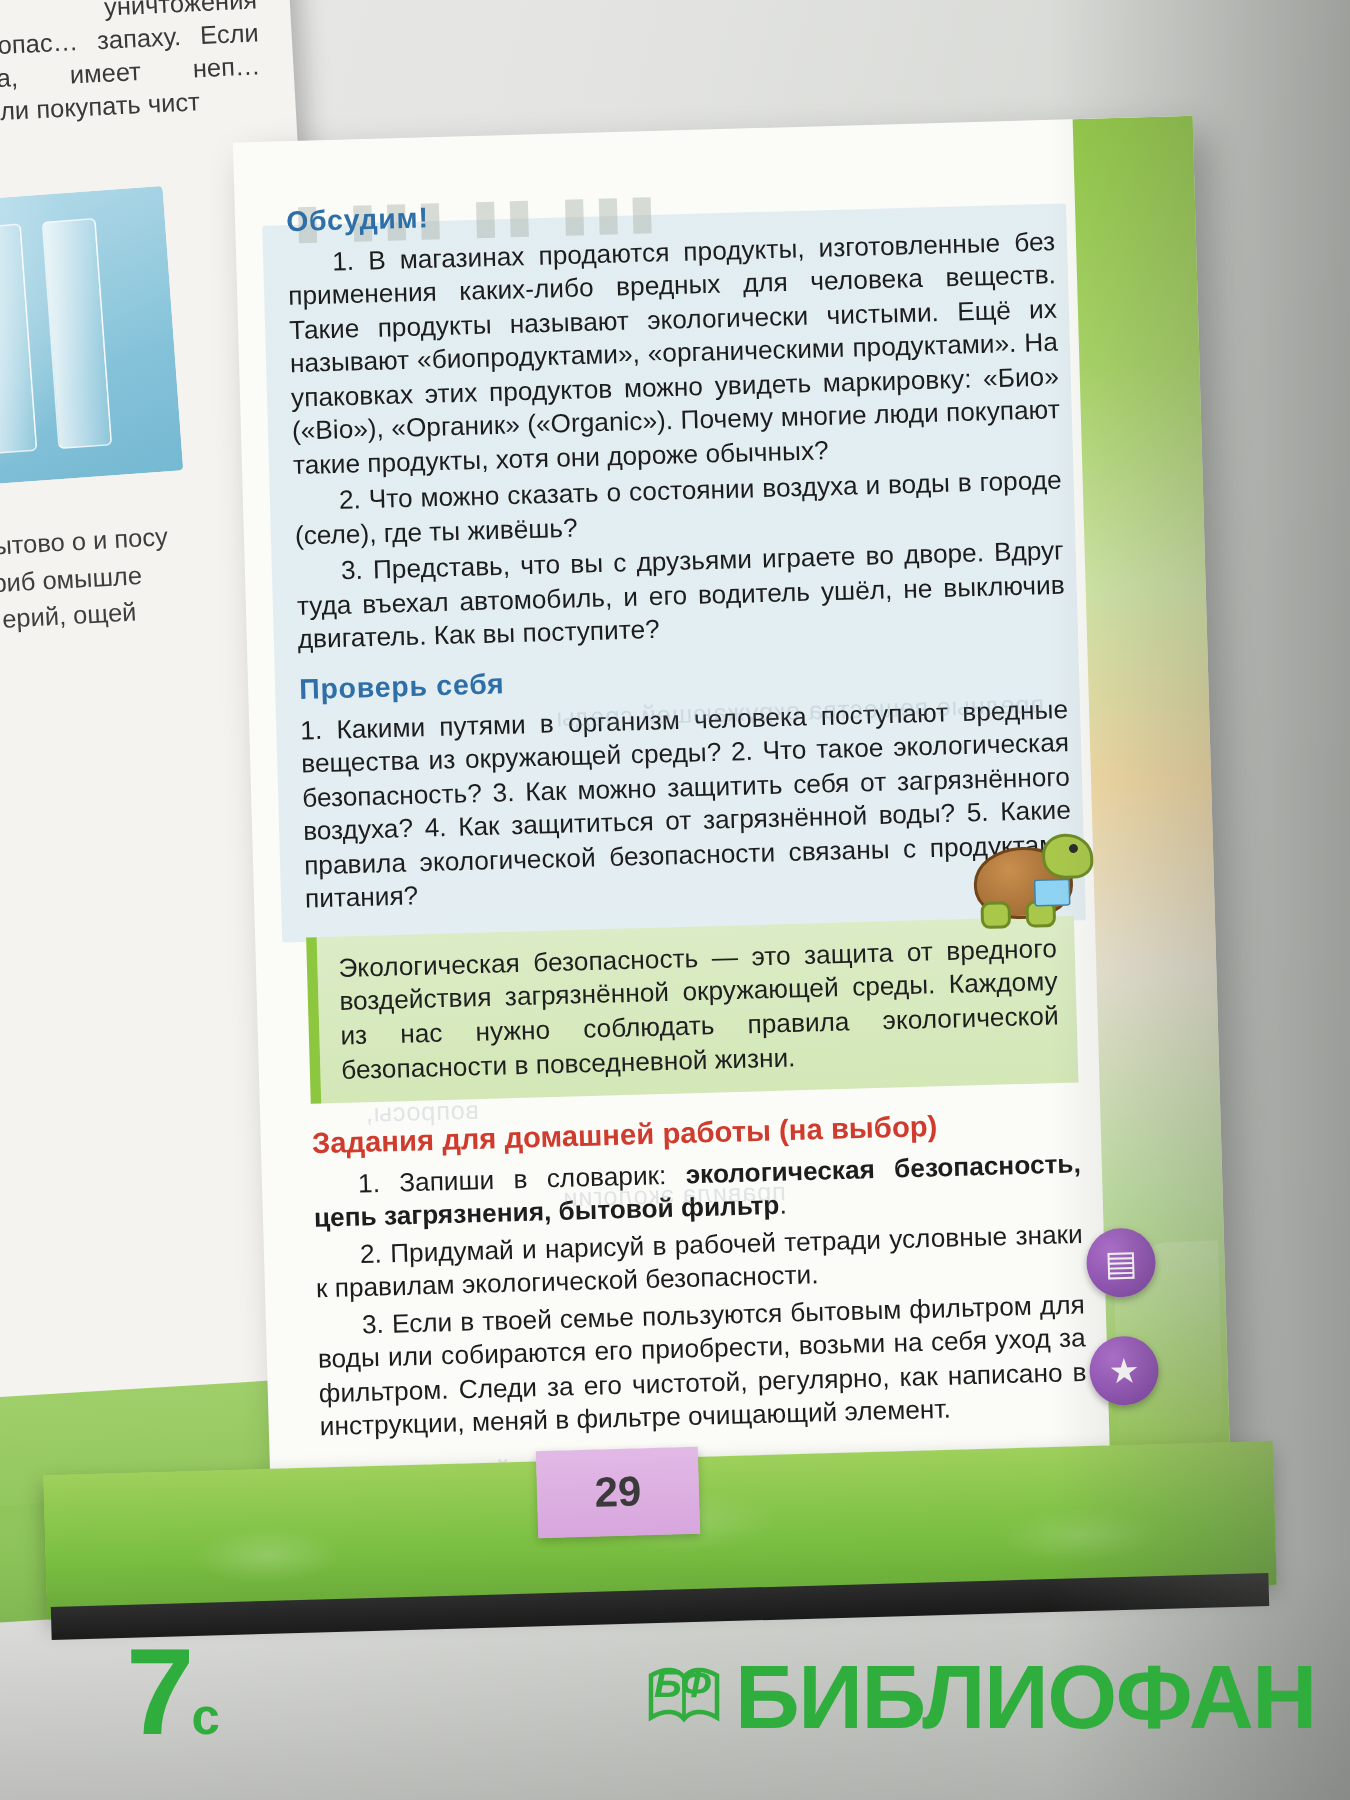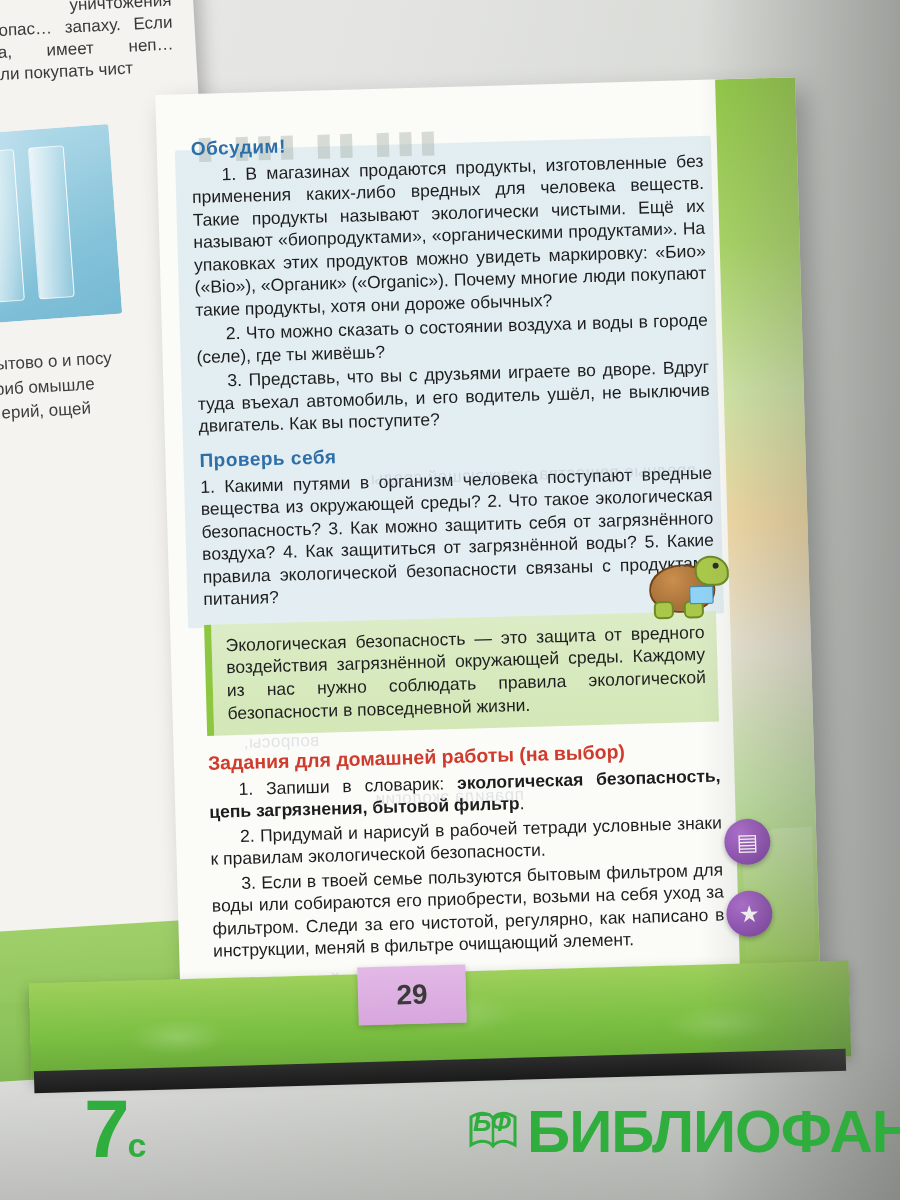--- a/index.html
+++ b/index.html
@@ -458,21 +458,21 @@
   <div class="book-dark-edge"></div>
 
   <div class="page-num">29</div>
 
   <div class="bg-shadow-right"></div>
   <div class="bg-shadow-bottom"></div>
 
   <div class="wm-15"><span>7</span><span class="small">с</span></div>
 
   <div class="wm-logo">
-    <div style="position:relative;margin-left:37px;">
+    <div style="position:relative;">
       <svg width="52" height="46" viewBox="0 0 52 46">
         <path d="M4 10 C14 4, 22 6, 26 11 C30 6, 38 4, 48 10 L48 38 C38 32, 30 34, 26 39 C22 34, 14 32, 4 38 Z" fill="none" stroke="#2fae3e" stroke-width="3"></path>
         <path d="M26 11 L26 39" fill="none" stroke="#2fae3e" stroke-width="2.5"></path>
       </svg>
       <div class="bf" style="position:absolute; left:6px; top:2px; font-size:26px;">БФ</div>
     </div>
     <div class="word">БИБЛИОФАН</div>
   </div>
 </div>
 

